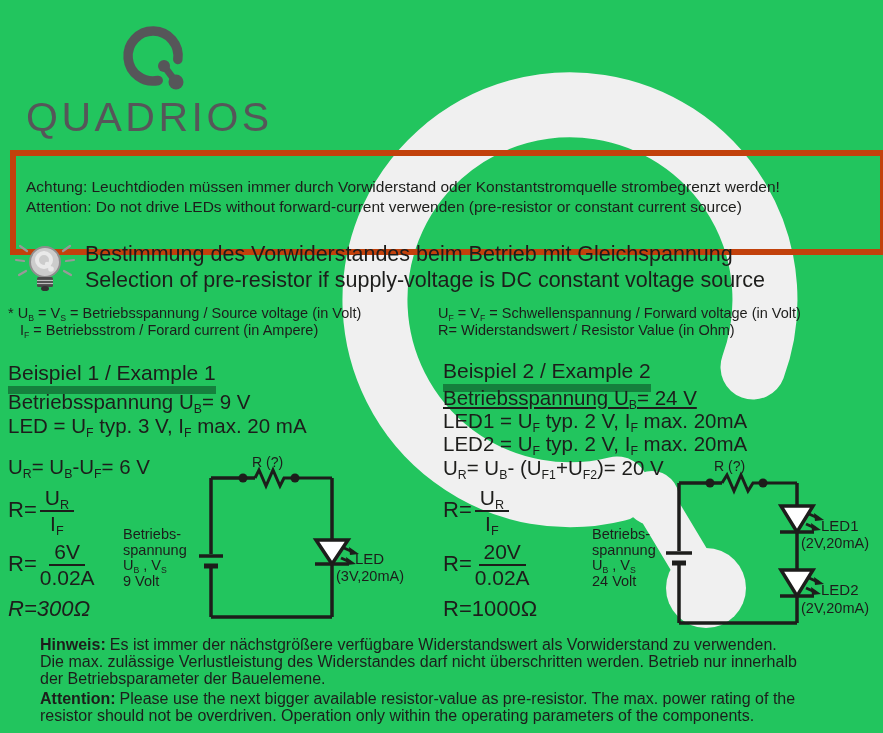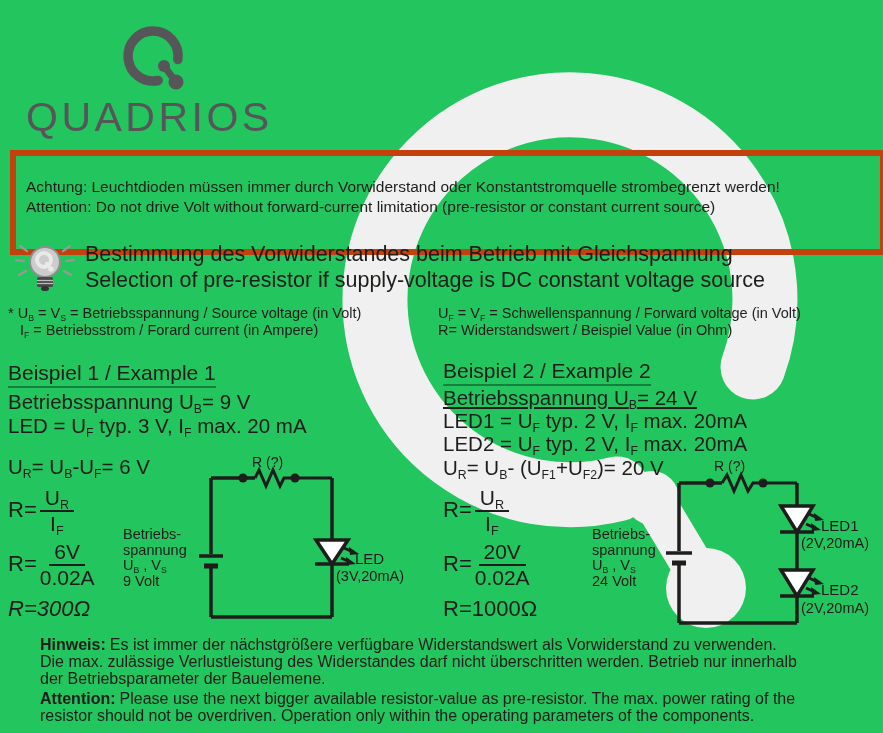--- a/index.html
+++ b/index.html
@@ -11,21 +11,21 @@
   .wordmark{left:26px;top:94px;font-size:41px;letter-spacing:3.5px;color:#565659;font-weight:400;}
   
   .warn{left:10px;top:150px;width:854px;height:72px;border:6px solid #c2410c;
         padding:21px 0 0 10px;font-size:15.5px;line-height:20px;}
   
   .sec{left:85px;font-size:21.5px;line-height:26px;}
   
   .def{font-size:14.5px;}
   
   .ex{font-size:20.5px;}
-  .ex-title{font-size:21px;border-bottom:2px solid #15803d;padding-bottom:1px;}
+  .ex-title{font-size:21px;border-bottom:8px solid #15803d;padding-bottom:1px;}
   
   .formula{font-size:22px;}
   .frac{display:inline-flex;flex-direction:column;align-items:center;vertical-align:middle;
         margin-left:3px;text-align:center;font-size:21px;line-height:24px;}
   .frac .num{border-bottom:2px solid #1d1d1b;padding:0 5px;}
   .result{font-size:22px;}
   
   .clabel{font-size:14px;}
   .ledlabel{font-size:15px;}
   .rating{font-size:14.5px;}
@@ -49,21 +49,21 @@
   <svg class="abs" style="left:112px;top:20px;" width="88" height="82" viewBox="0 0 88 82">
     <path d="M46.2,60.5 A25,25 0 1 1 65.8,39.5" fill="none" stroke="#565659" stroke-width="9.5" stroke-linecap="round"></path>
     <line x1="52" y1="46" x2="64" y2="62" stroke="#565659" stroke-width="7" stroke-linecap="round"></line>
     <circle cx="52" cy="46" r="6" fill="#565659"></circle>
     <circle cx="64" cy="62" r="7.5" fill="#565659"></circle>
   </svg>
   <div class="abs wordmark">QUADRIOS</div>
 
   <div class="abs warn">
     <div>Achtung: Leuchtdioden müssen immer durch Vorwiderstand oder Konstantstromquelle strombegrenzt werden!</div>
-    <div>Attention: Do not drive Volt without forward-current limitation (pre-resistor or constant current source)</div>
+    <div>Attention: Do not drive LEDs without forward-current verwenden (pre-resistor or constant current source)</div>
   </div>
 
   <svg class="abs" style="left:12px;top:240px;" width="66" height="58" viewBox="0 0 66 58">
     <g stroke="#999" stroke-width="2.2" stroke-linecap="round">
       <line x1="8" y1="6" x2="15" y2="11"></line>
         <line x1="4" y1="20" x2="12" y2="21"></line>
         <line x1="7" y1="35" x2="14" y2="31"></line>
       <line x1="58" y1="6" x2="51" y2="11"></line>
         <line x1="62" y1="20" x2="54" y2="21"></line>
         <line x1="59" y1="35" x2="52" y2="31"></line>
@@ -77,21 +77,21 @@
     <line x1="25" y1="40.5" x2="41" y2="40.5" stroke="#bdbdbd" stroke-width="1.2"></line>
     <line x1="25" y1="43.5" x2="41" y2="43.5" stroke="#bdbdbd" stroke-width="1.2"></line>
     <ellipse cx="33" cy="48.5" rx="4" ry="2.6" fill="#333"></ellipse>
   </svg>
   <div class="abs sec" style="top:241px;">Bestimmung des Vorwiderstandes beim Betrieb mit Gleichspannung</div>
   <div class="abs sec" style="top:267px;">Selection of pre-resistor if supply-voltage is DC constant voltage source</div>
 
   <div class="abs def" style="left:8px;top:305px;">* U<sub>B</sub> = V<sub>S</sub> = Betriebsspannung / Source voltage (in Volt)</div>
   <div class="abs def" style="left:20px;top:322px;">I<sub>F</sub> = Betriebsstrom / Forard current (in Ampere)</div>
   <div class="abs def" style="left:438px;top:305px;">U<sub>F</sub> = V<sub>F</sub> = Schwellenspannung / Forward voltage (in Volt)</div>
-  <div class="abs def" style="left:438px;top:322px;">R= Widerstandswert / Beispiel Value (in Ohm)</div>
+  <div class="abs def" style="left:438px;top:322px;">R= Widerstandswert / Resistor Value (in Ohm)</div>
 
   <div class="abs ex-title" style="left:8px;top:361px;">Beispiel 1 / Example 1</div>
   <div class="abs ex" style="left:8px;top:382px;margin-top:8px;">Betriebsspannung U<sub>B</sub>= 9 V</div>
   <div class="abs ex" style="left:8px;top:414px;">LED = U<sub>F</sub> typ. 3 V, I<sub>F</sub> max. 20 mA</div>
   <div class="abs ex" style="left:8px;top:455px;">U<sub>R</sub>= U<sub>B</sub>-U<sub>F</sub>= 6 V</div>
 
   <div class="abs formula" style="left:8px;top:486px;">
     <span>R=</span><span class="frac">
         <span class="num">U<sub>R</sub></span>
         <span class="den">I<sub>F</sub></span>

